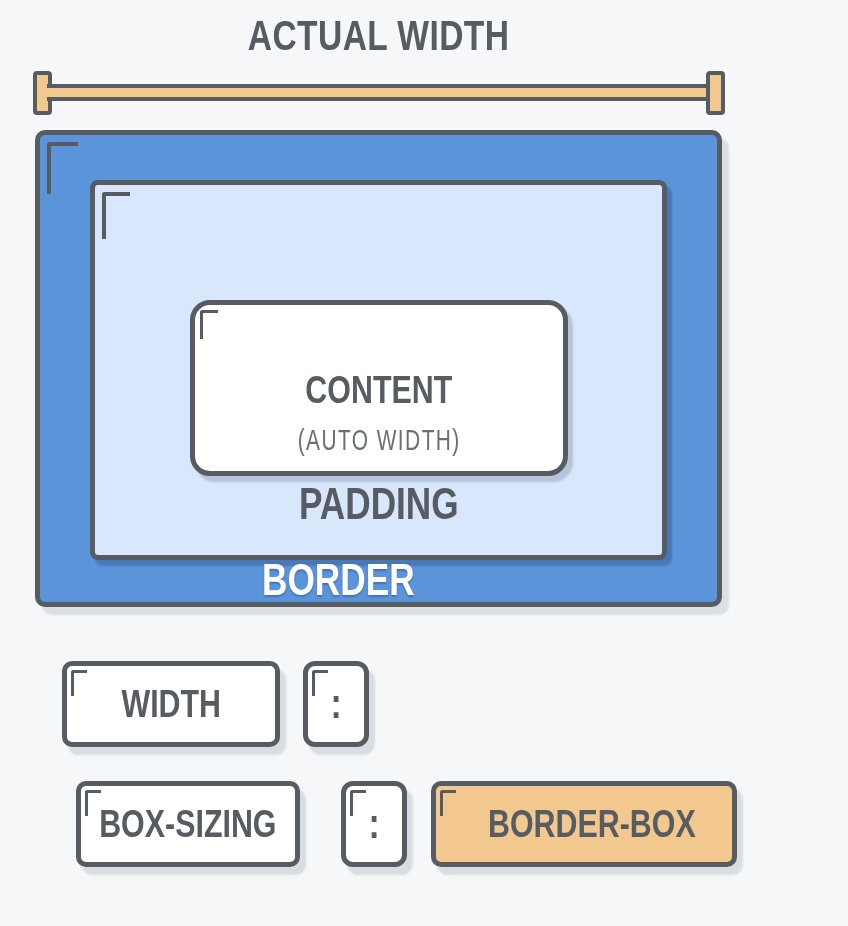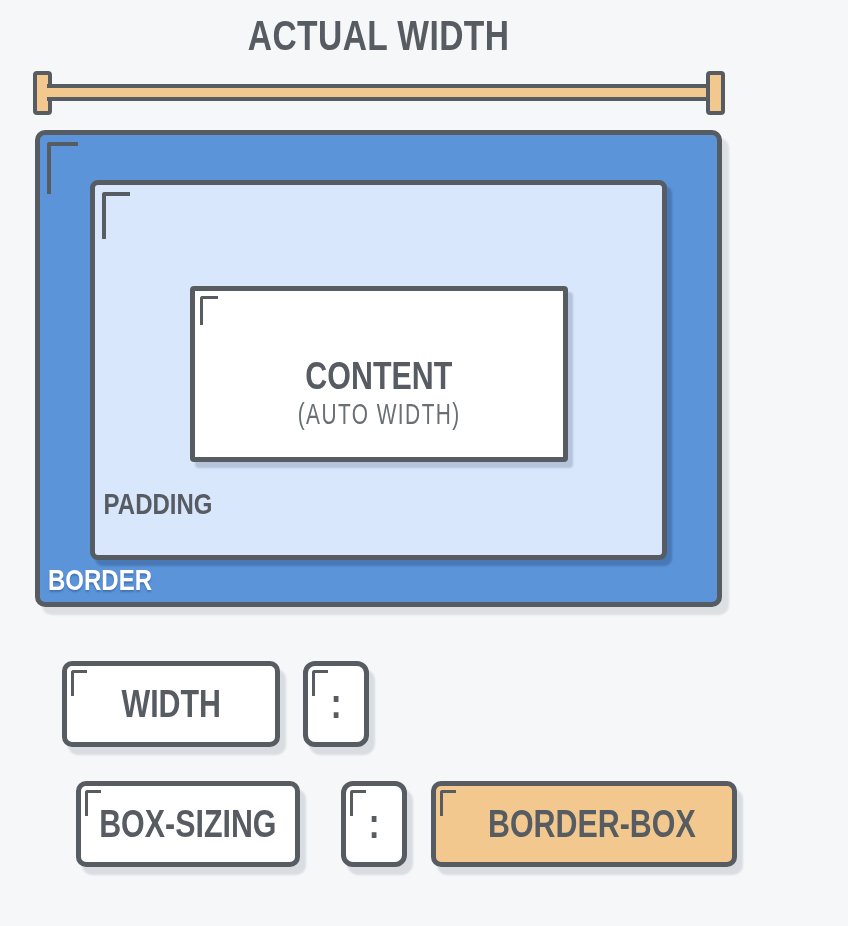--- a/index.html
+++ b/index.html
@@ -27,36 +27,36 @@
   .ruler-cap.left{left:0;} .ruler-cap.right{right:0;}
   .ruler-beam{position:absolute;left:14px;right:14px;top:13px;height:17px;
     background:var(--tan);border-top:4px solid var(--ink);border-bottom:4px solid var(--ink);}
 
   
   .box{position:absolute;border:5px solid var(--ink);}
   .border-box{left:35px;top:130px;width:687px;height:477px;background:var(--blue);
     border-radius:10px;box-shadow:7px 8px 2px rgba(95,103,114,0.16);}
   .padding-box{left:90px;top:180px;width:577px;height:380px;background:var(--light-blue);
     border-radius:8px;box-shadow:5px 6px 2px rgba(25,50,95,0.28);}
-  .content-box{left:190px;top:286px;width:378px;height:176px;background:var(--white);
-    border-radius:4px;box-shadow:5px 6px 2px rgba(100,115,145,0.30);
+  .content-box{left:190px;top:300px;width:378px;height:176px;background:var(--white);
+    border-radius:20px;box-shadow:5px 6px 2px rgba(100,115,145,0.30);
     display:flex;flex-direction:column;align-items:center;padding-top:65px;}
 
   .corner{position:absolute;border-top:4px solid var(--ink);border-left:4px solid var(--ink);
     border-top-left-radius:3px;}
   .corner.big{top:7px;left:7px;width:31px;height:52px;}
   .corner.mid{top:7px;left:7px;width:28px;height:47px;}
   .corner.small{top:5px;left:5px;width:18px;height:29px;border-width:3px;}
   .corner.chip-mark{top:4px;left:4px;width:16px;height:26px;border-width:3px;}
 
   .content-label{font-size:38px;font-weight:bold;line-height:40px;color:var(--ink);}
-  .content-sublabel{font-size:29px;font-weight:400;line-height:32px;margin-top:2px;
+  .content-sublabel{font-size:29px;font-weight:400;line-height:32px;margin-top:14px;
     letter-spacing:2px;color:var(--muted);}
 
-  .zone-label{position:absolute;font-weight:bold;font-size:30px;line-height:36px;}
+  .zone-label{position:absolute;text-align:center;font-weight:bold;font-size:44px;line-height:36px;}
   .padding-label{left:90px;top:486px;width:577px;color:var(--ink);}
   .border-label{left:35px;top:562px;width:607px;color:var(--white);
     text-shadow:0 2px 2px rgba(30,55,100,0.35);}
 
   
   .chip{position:absolute;background:var(--white);border:5px solid var(--ink);border-radius:10px;
     box-shadow:6px 8px 2px rgba(95,103,114,0.18);
     display:flex;align-items:center;justify-content:center;
     font-size:38px;font-weight:bold;color:var(--ink);margin-left:24px;}
   .chip.tan{background:var(--tan);}

